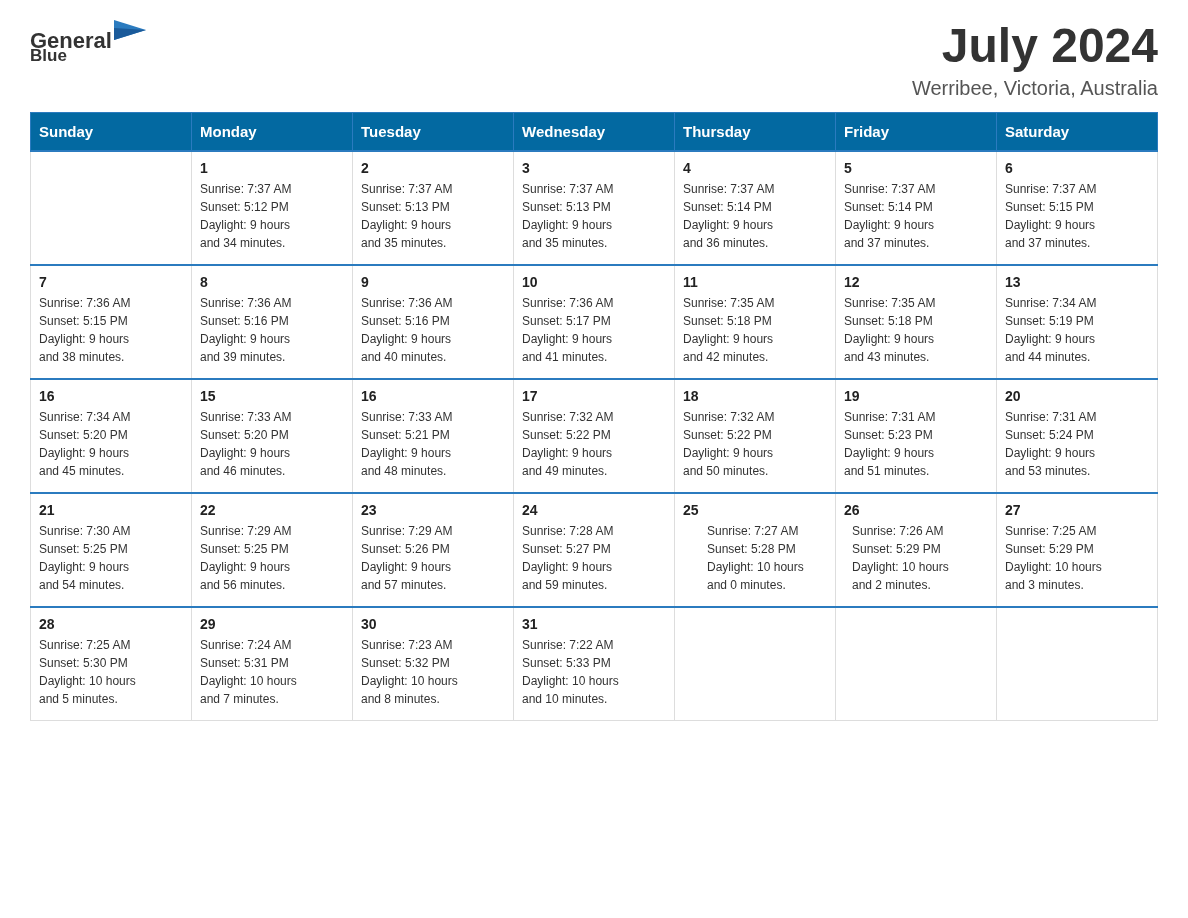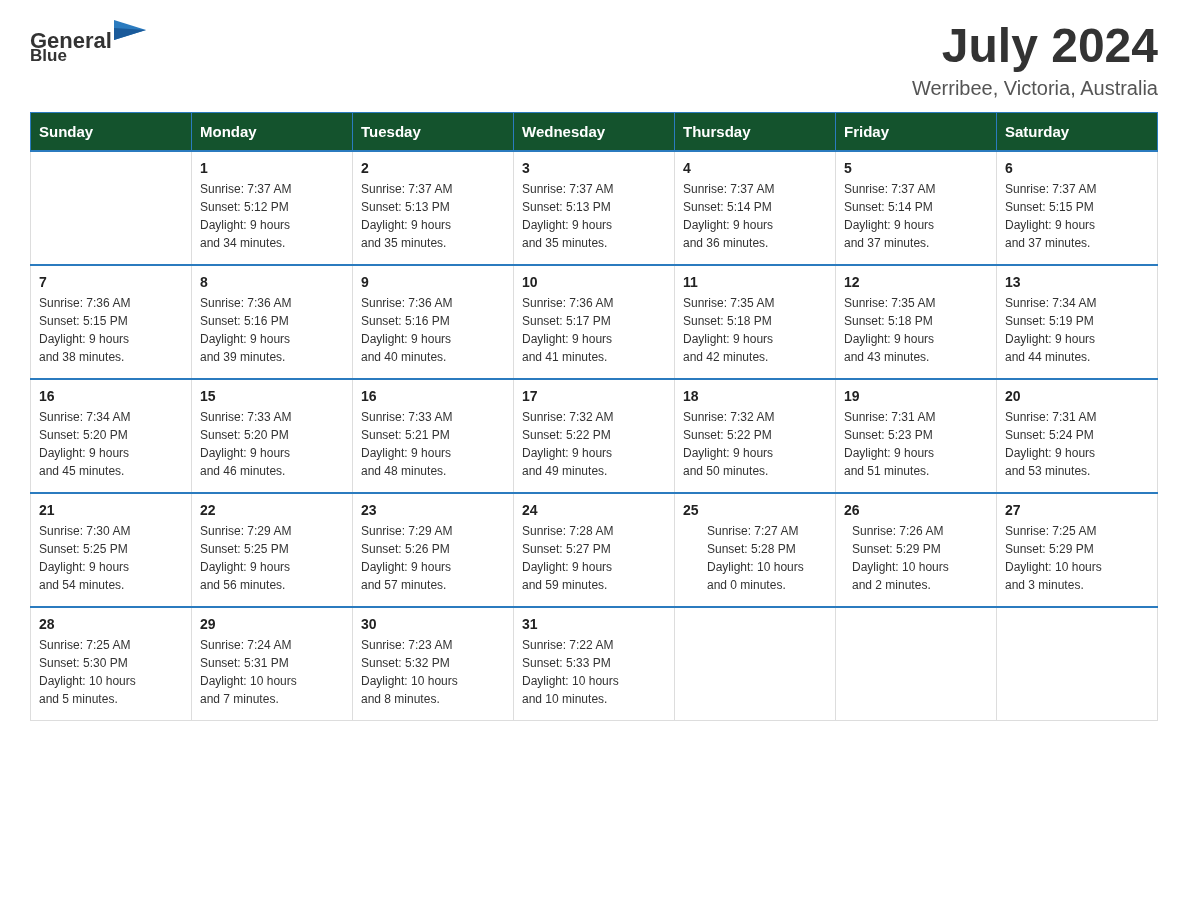--- a/index.html
+++ b/index.html
@@ -41,21 +41,21 @@
     .location {
       font-size: 20px;
       color: #555;
       margin-top: 4px;
     }
     .calendar {
       width: 100%;
       border-collapse: collapse;
     }
     .calendar thead th {
-      background: #14532d;
+      background: #0369a1;
       color: #fff;
       padding: 10px 8px;
       font-size: 15px;
       font-weight: bold;
       text-align: left;
       border: 1px solid #2b7bbf;
     }
     .calendar tbody td {
       vertical-align: top;
       padding: 8px 8px 12px 8px;

